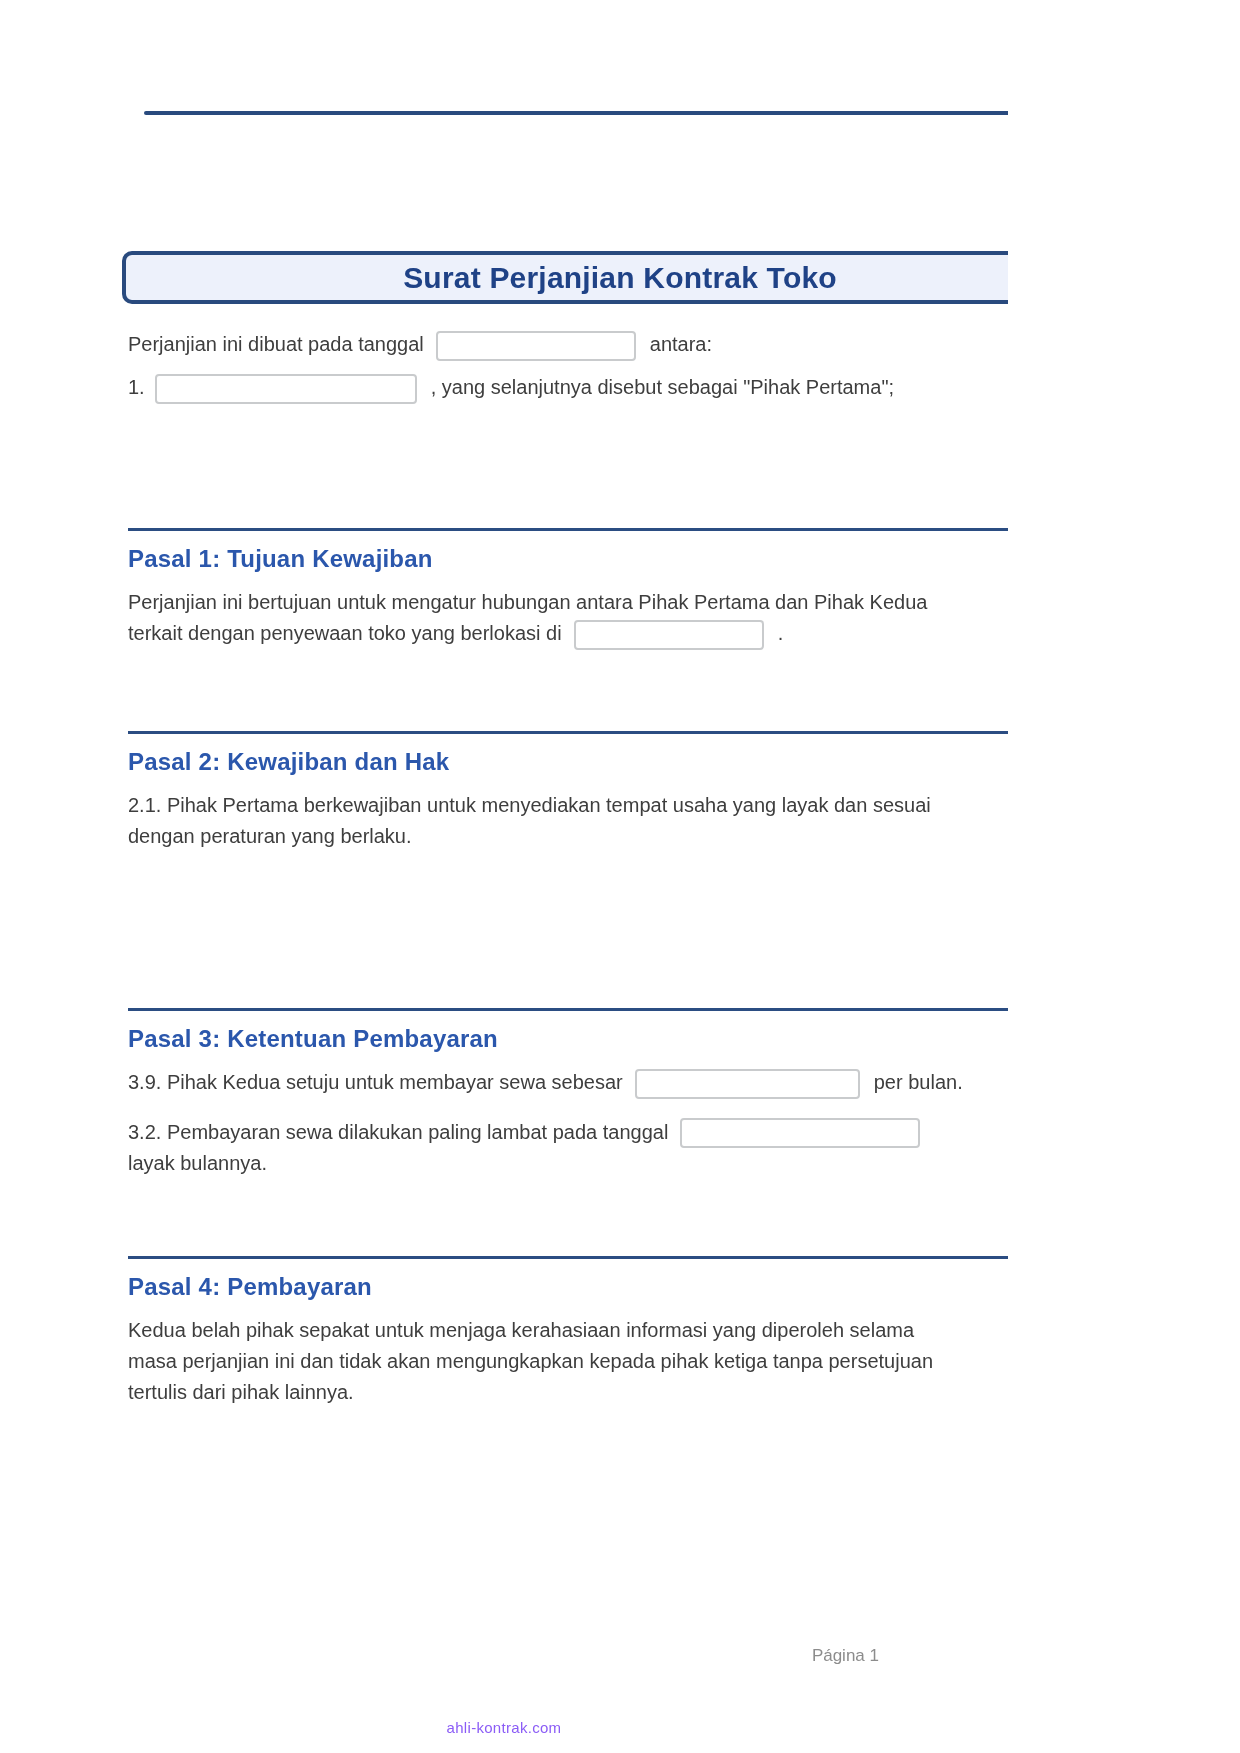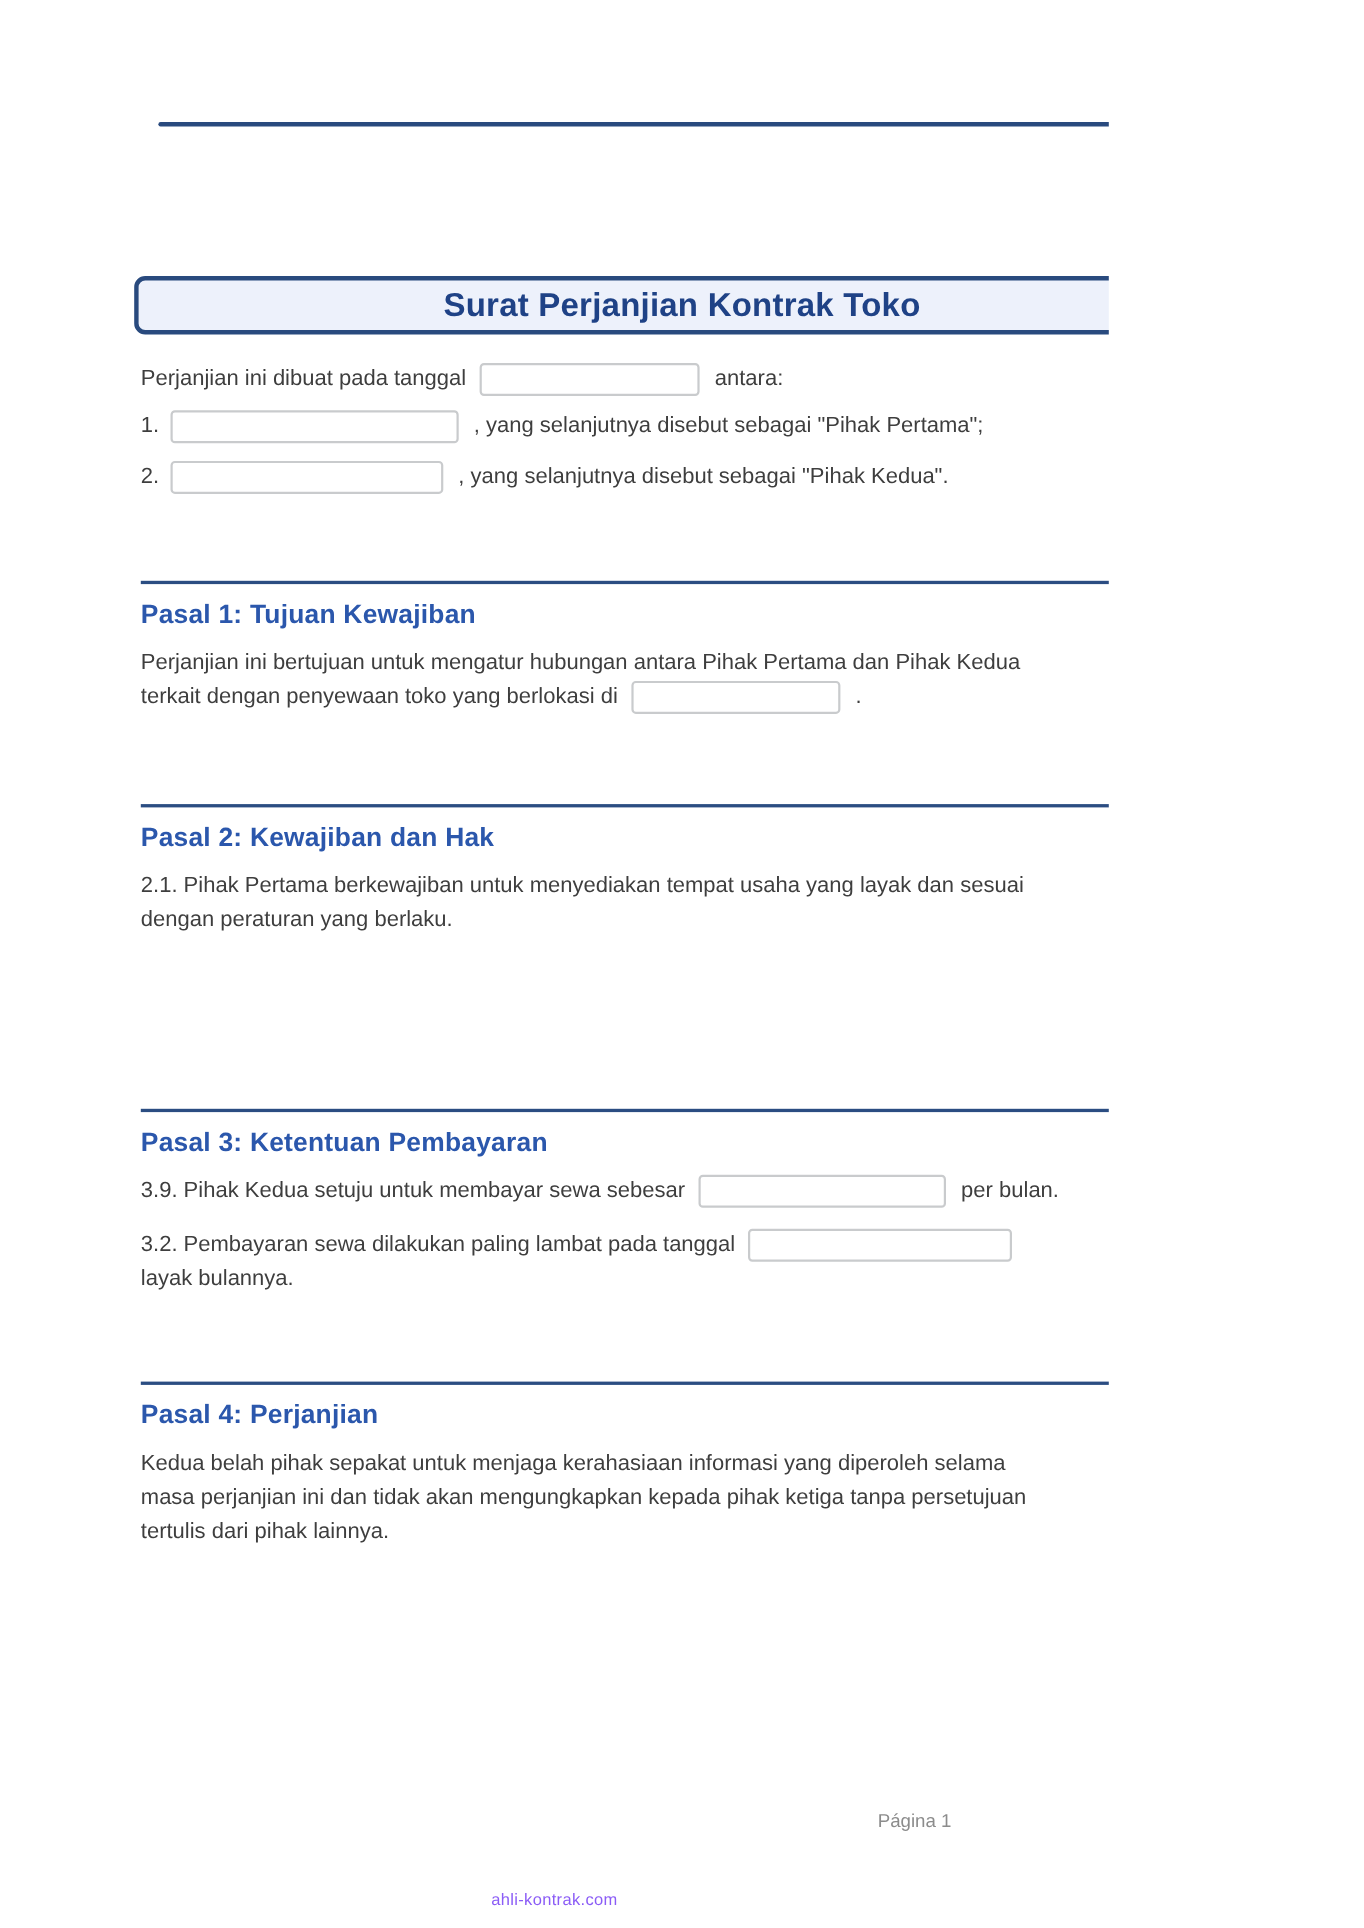--- a/index.html
+++ b/index.html
@@ -85,21 +85,21 @@
   }
   .section p {
     font-size: 20px;
     line-height: 31px;
     color: #3E3E3E;
     margin-bottom: 18px;
   }
   .page-number {
     position: absolute;
     top: 1646px;
-    right: 143px;
+    right: 129px;
     font-size: 17px;
     color: #8C8C8C;
   }
   .watermark {
     position: absolute;
     top: 1719px;
     left: 0;
     width: 100%;
     text-align: center;
     font-size: 15px;
@@ -119,23 +119,20 @@
   </div>
 
   <div class="bodyline" style="top:329px;">
     <span>Perjanjian ini dibuat pada tanggal</span><input type="text" class="field w200" value="" style=""><span>antara:</span>
   </div>
 
   <div class="bodyline" style="top:372px;">
     <span>1.</span><input type="text" class="field w262" value="" style=""><span>, yang selanjutnya disebut sebagai "Pihak Pertama";</span>
   </div>
 
-  <div class="bodyline" style="top:418px;">
-    <span>2.</span><input type="text" class="field w248" value="" style=""><span>, yang selanjutnya disebut sebagai "Pihak Kedua".</span>
-  </div>
 
   <div class="section" style="top:528px;">
     <div class="divider"></div>
     <h2>Pasal 1: Tujuan Kewajiban</h2>
     <p>
       <span>Perjanjian ini bertujuan untuk mengatur hubungan antara Pihak Pertama dan Pihak Kedua</span><br>
       <span>terkait dengan penyewaan toko yang berlokasi di</span><input type="text" class="field w190" value="" style=""><span>.</span>
     </p>
   </div>
 
@@ -155,21 +152,21 @@
       <span>3.9. Pihak Kedua setuju untuk membayar sewa sebesar</span><input type="text" class="field w225" value="" style=""><span>per bulan.</span>
     </p>
     <p>
       <span>3.2. Pembayaran sewa dilakukan paling lambat pada tanggal</span><input type="text" class="field w240" value="" style=""><br>
       <span>layak bulannya.</span>
     </p>
   </div>
 
   <div class="section" style="top:1256px;">
     <div class="divider"></div>
-    <h2>Pasal 4: Perjanjian</h2>
+    <h2>Pasal 4: Pembayaran</h2>
     <p>
       <span>Kedua belah pihak sepakat untuk menjaga kerahasiaan informasi yang diperoleh selama</span><br>
       <span>masa perjanjian ini dan tidak akan mengungkapkan kepada pihak ketiga tanpa persetujuan</span><br>
       <span>tertulis dari pihak lainnya.</span>
     </p>
   </div>
 
   <div class="page-number">Página 1</div>
   <div class="watermark">ahli-kontrak.com</div>
 

